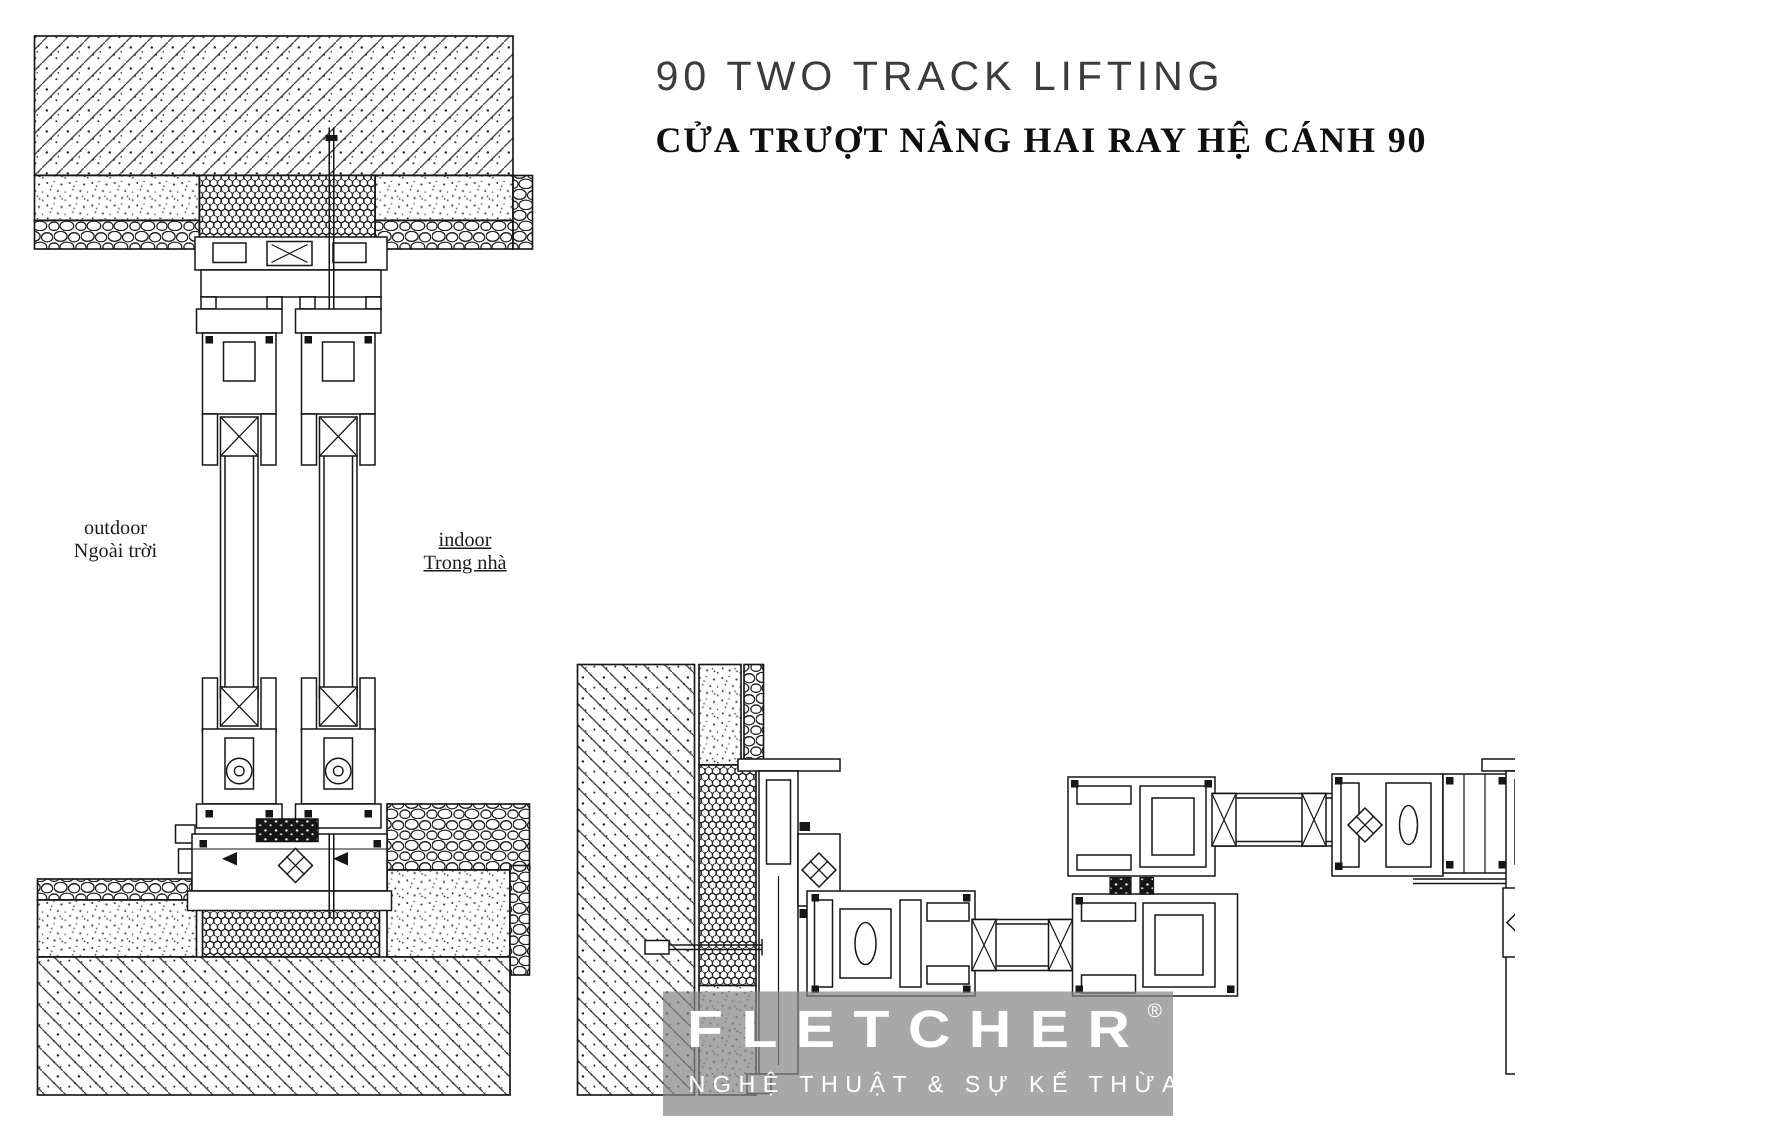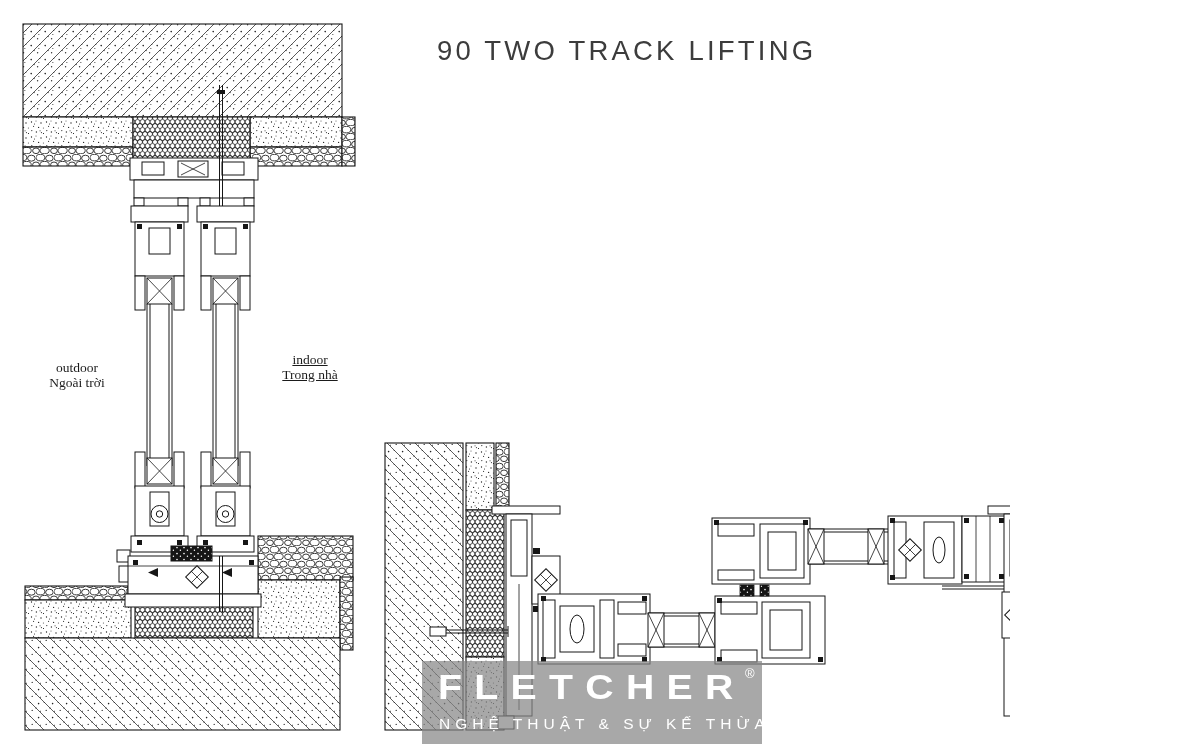--- a/index.html
+++ b/index.html
@@ -17,25 +17,25 @@
   
   .titleblock{position:absolute;left:437px;top:34px;}
   .t1{font-family:"Liberation Sans",sans-serif;font-size:27.5px;line-height:33px;
       letter-spacing:3.2px;color:#3c3c3c;font-weight:400;white-space:nowrap;}
   .t2{margin-top:14px;font-family:"Liberation Serif",serif;font-weight:700;
       font-size:24px;letter-spacing:1.2px;color:#101010;white-space:nowrap;}
 
   
   .sidelabel{position:absolute;width:110px;text-align:center;
              font-family:"Liberation Serif",serif;font-size:13.5px;line-height:15px;color:#1b1b1b;}
-  .sidelabel.outdoor{left:22px;top:360px;}
+  .sidelabel.outdoor{left:22px;top:344px;}
   .sidelabel.indoor{left:255px;top:352px;text-decoration:underline;}
 
   
-  .logo{position:absolute;left:422px;top:661px;width:340px;height:83px;
+  .logo{position:absolute;left:442px;top:661px;width:340px;height:83px;
         background:rgba(134,134,134,0.72);}
   .brand{position:absolute;left:16px;top:6px;font-family:"Liberation Sans",sans-serif;
          font-weight:700;font-size:35px;letter-spacing:11px;color:#ffffff;
          transform:scaleX(1.12);transform-origin:left top;white-space:nowrap;}
   .reg{position:absolute;left:323px;top:5px;font-size:13px;color:#ffffff;
        font-family:"Liberation Sans",sans-serif;}
   .tagline{position:absolute;left:17px;top:54px;font-family:"Liberation Sans",sans-serif;
            font-size:15.5px;letter-spacing:5px;color:#ffffff;white-space:nowrap;text-align:center;}
 </style>
 </head>
@@ -334,20 +334,21 @@
       <line x1="1028" y1="542" x2="1028" y2="553" class="ln"></line>
       <line x1="1030" y1="546" x2="1096" y2="546" class="ln"></line>
       <line x1="1030" y1="549" x2="1096" y2="549" class="ln"></line>
       <path d="M1096 542 l16 5.5 -16 5.5 z" class="blk"></path>
     </g>
   </g>
 </svg>
 
   <header class="titleblock">
     <div class="t1">90 TWO TRACK LIFTING</div>
+    <div class="t2">CỬA TRƯỢT NÂNG HAI RAY HỆ CÁNH 90</div>
   </header>
 
   <div class="sidelabel outdoor">
     <div>outdoor</div>
     <div>Ngoài trời</div>
   </div>
   <div class="sidelabel indoor">
     <div>indoor</div>
     <div>Trong nhà</div>
   </div>

